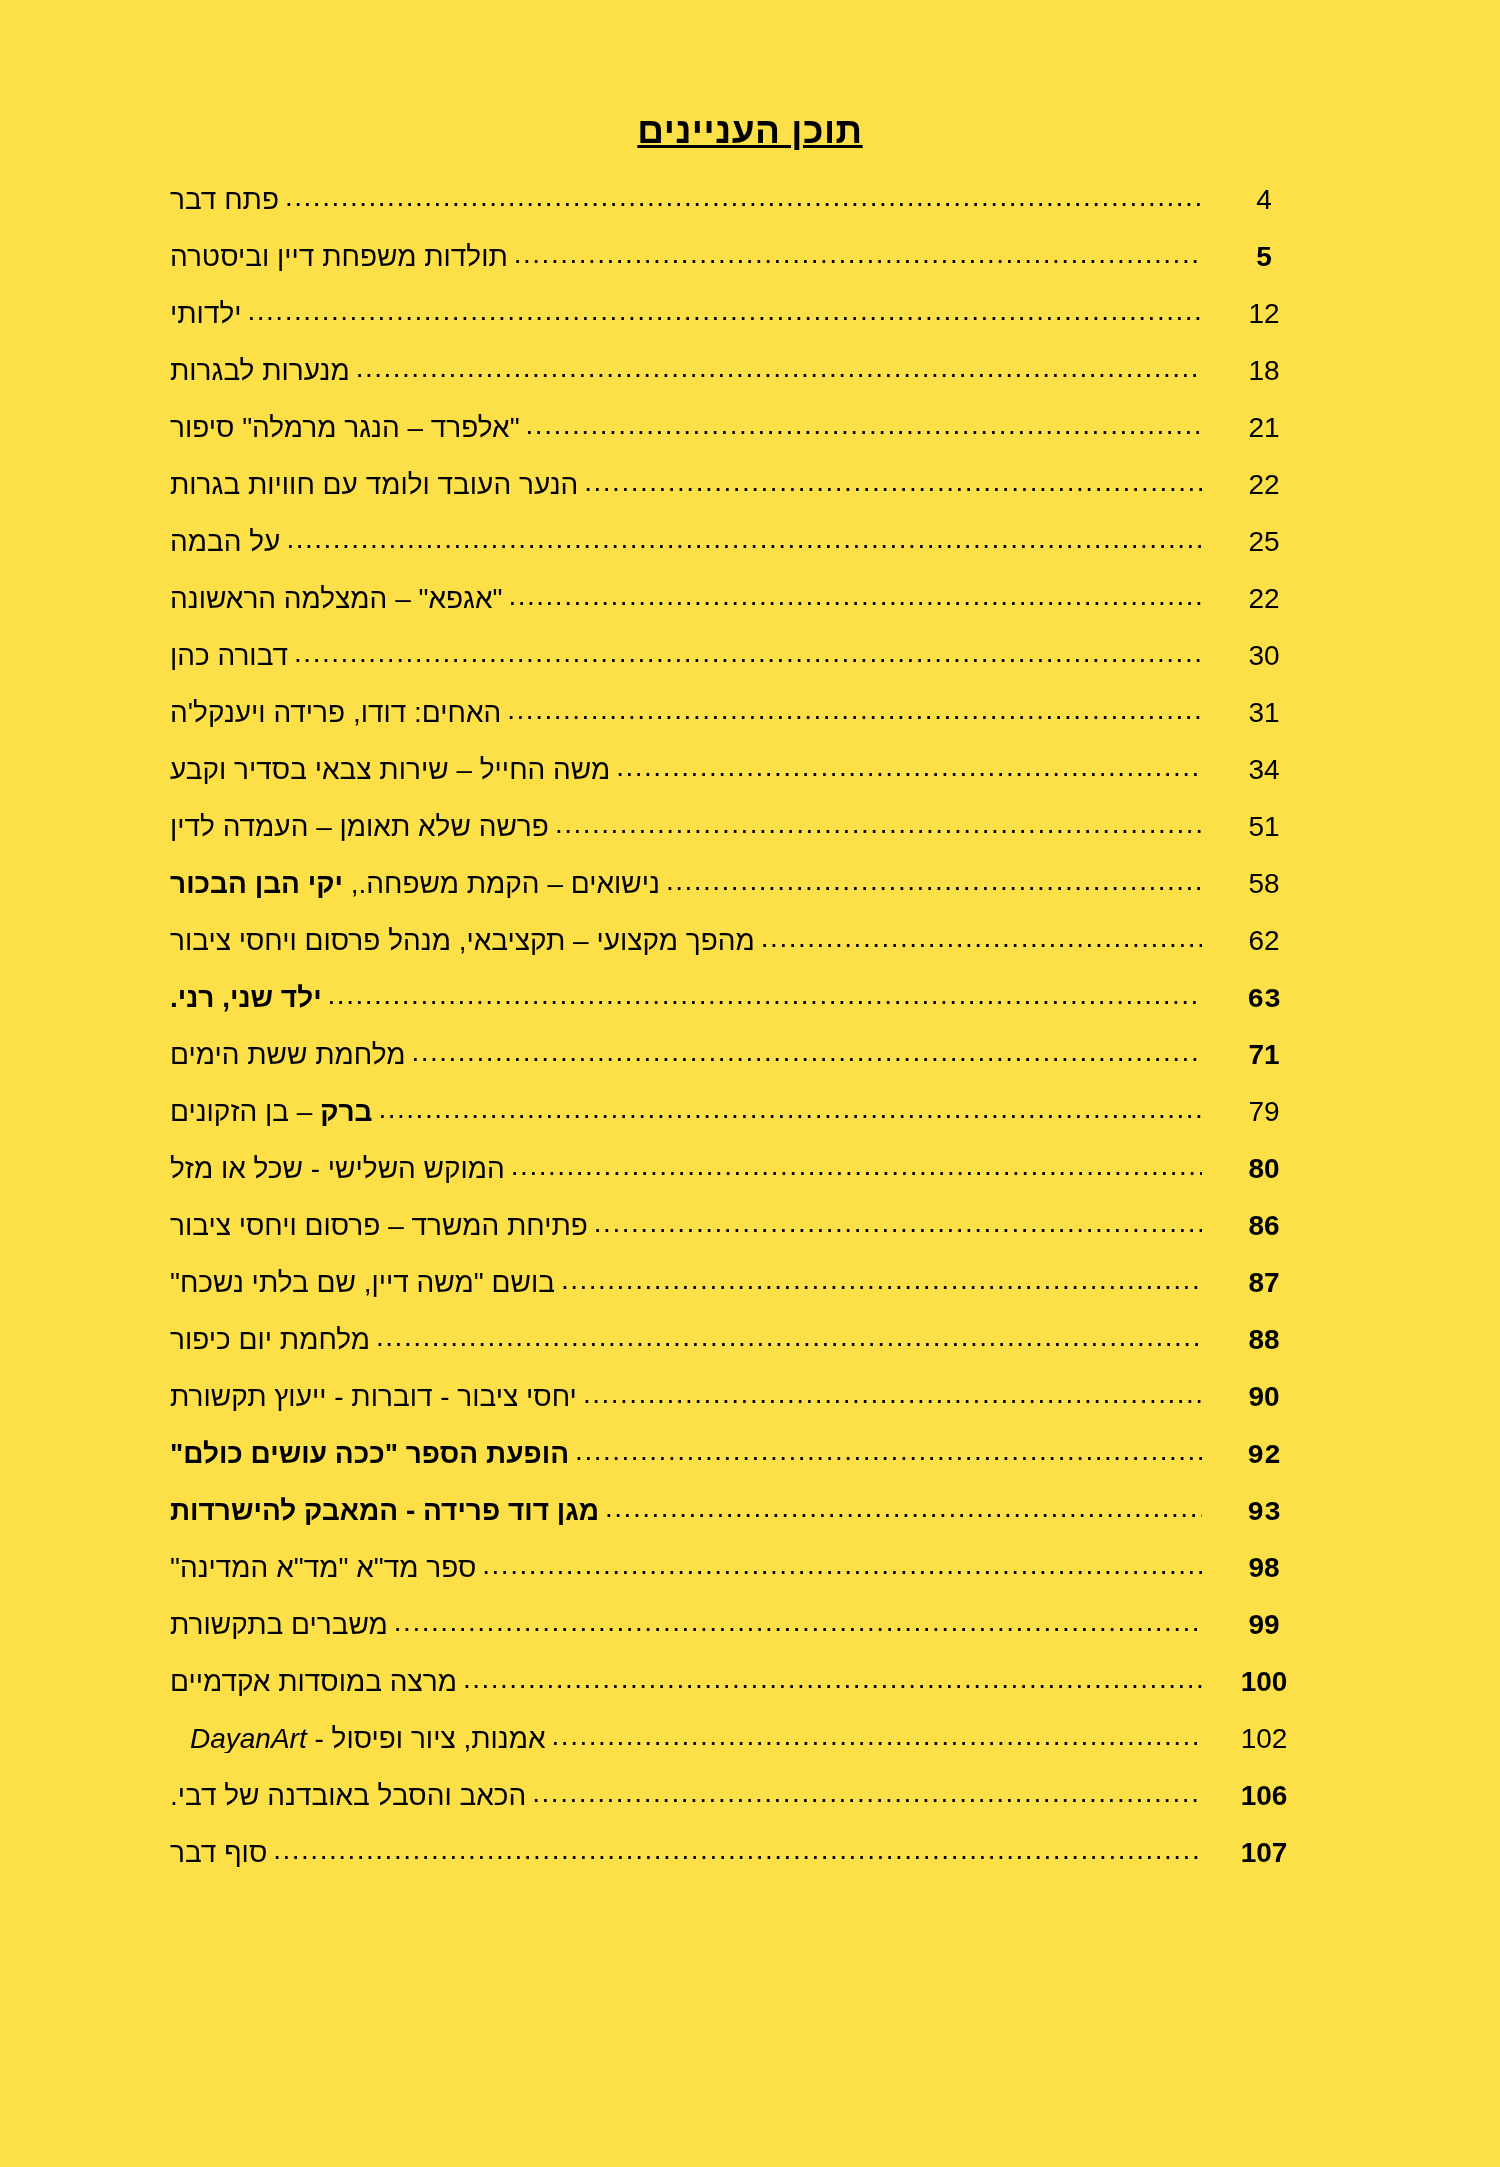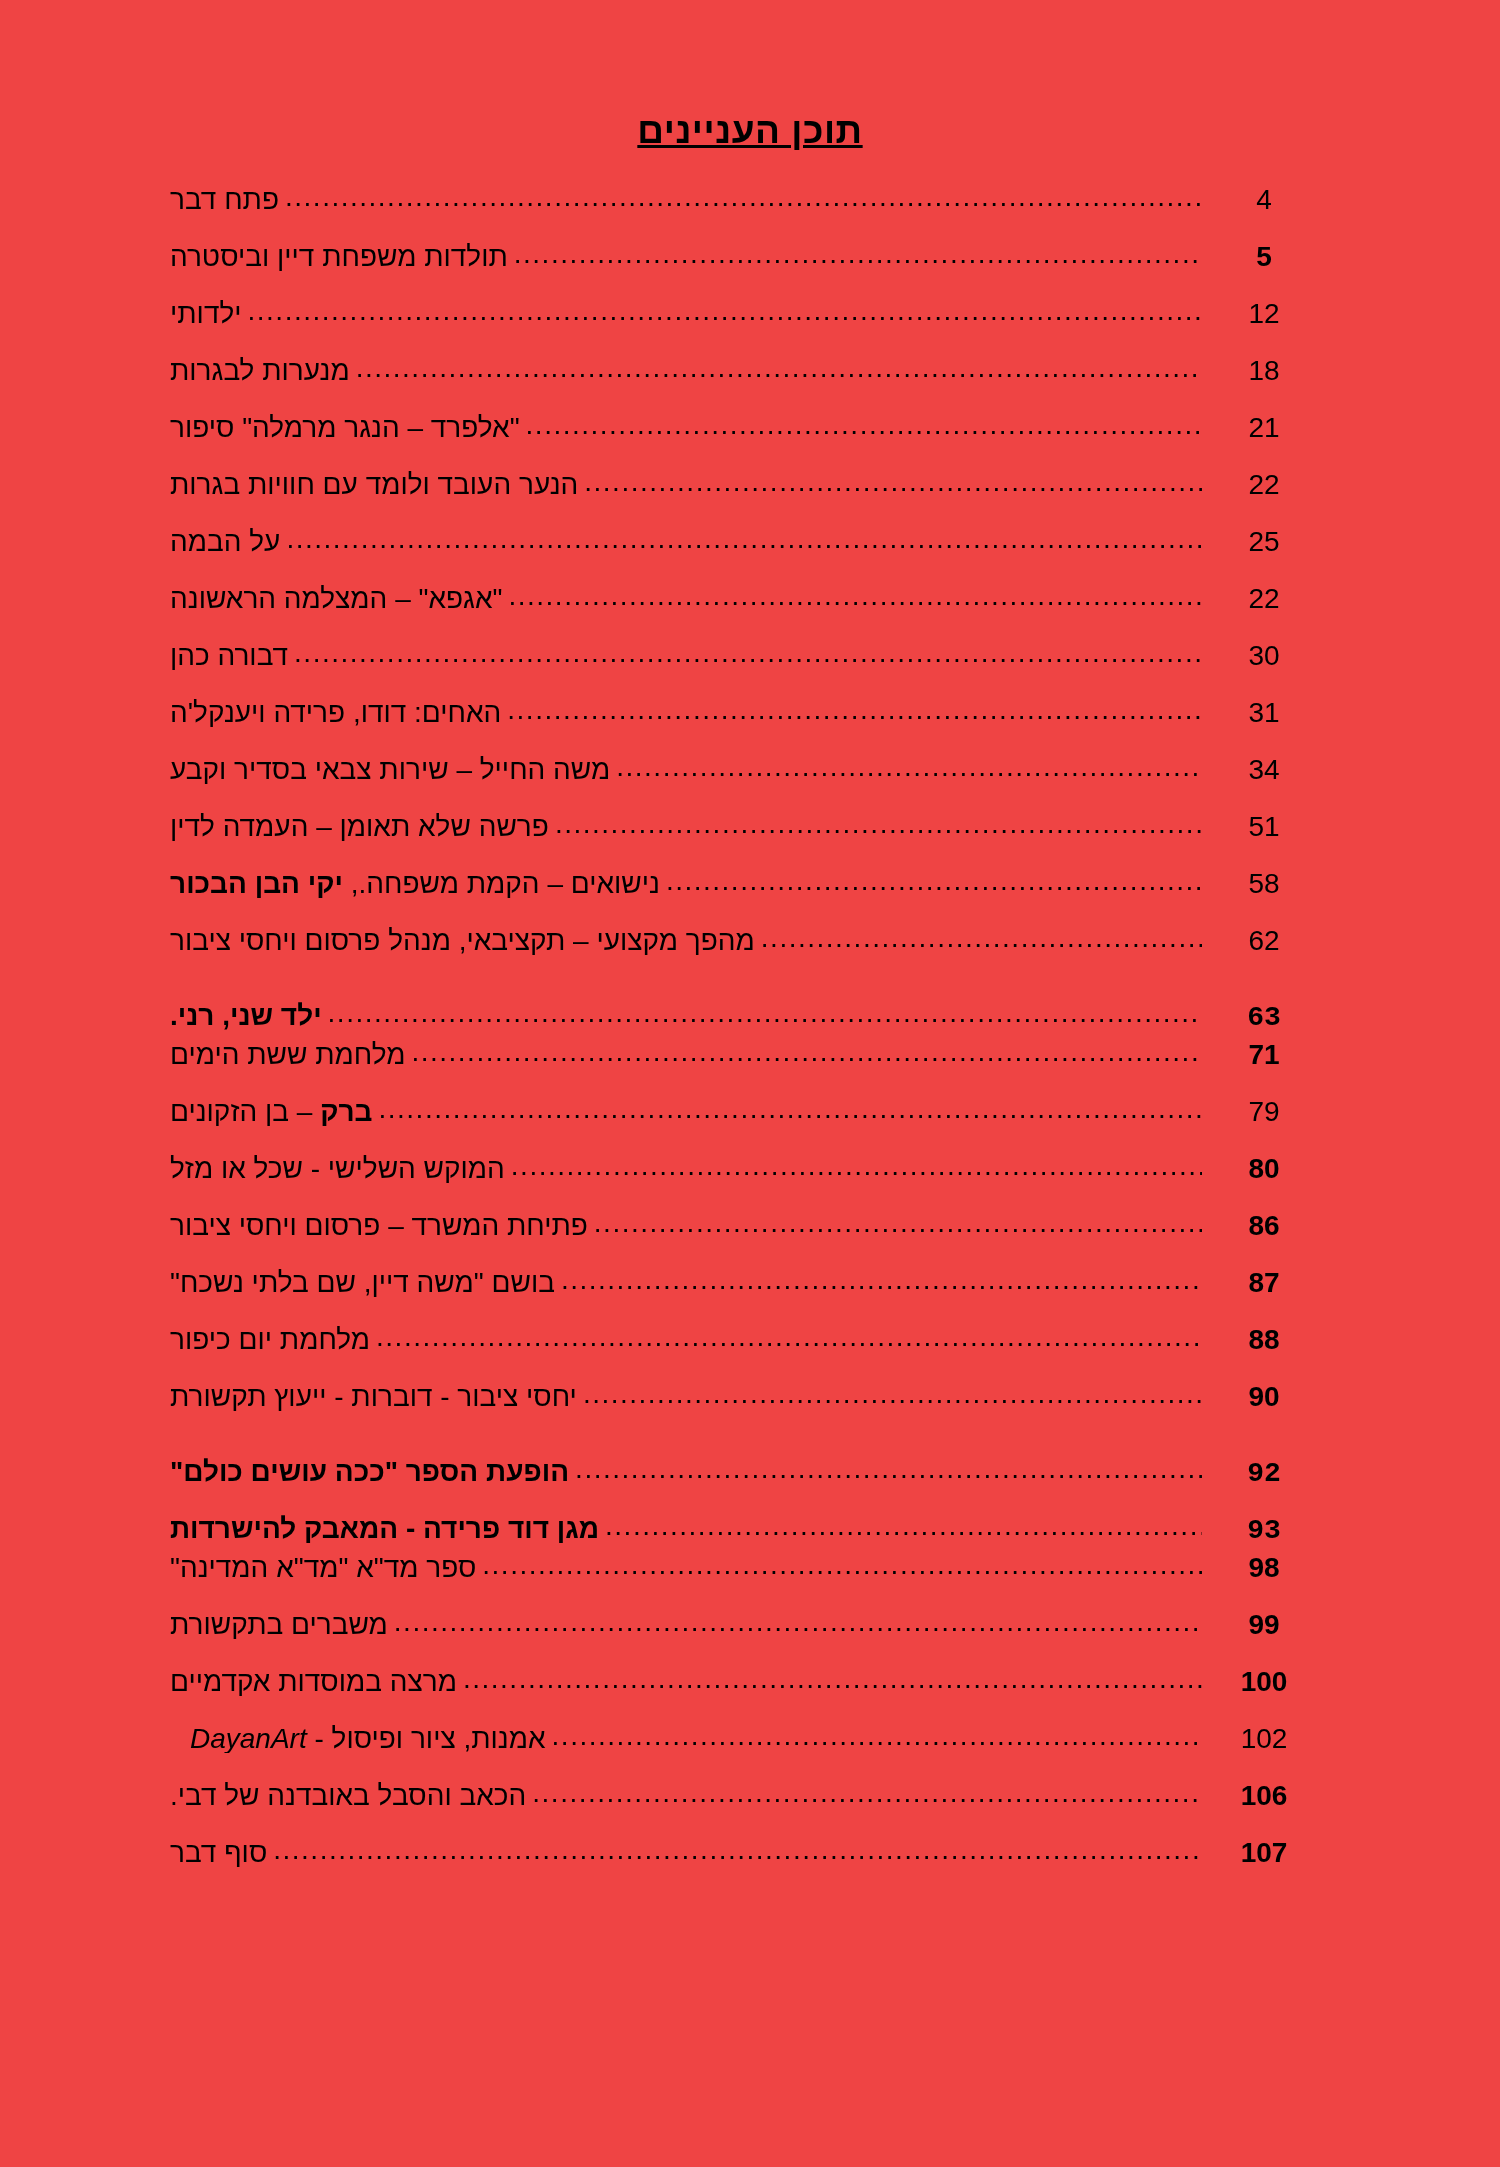--- a/index.html
+++ b/index.html
@@ -4,21 +4,21 @@
 <style>
   html, body {
     margin: 0;
     padding: 0;
     background: #ffffff;
   }
   .page {
     width: 1500px;
     height: 2167px;
     position: relative;
-    background: #ef4444;
+    background: #fde047;
     font-family: "Liberation Sans", sans-serif;
     color: #000000;
     box-sizing: border-box;
     overflow: hidden;
   }
   .doc-title {
     text-align: center;
     font-size: 37px;
     font-weight: bold;
     text-decoration: underline;
@@ -63,21 +63,21 @@
     transform: translateY(-3px);
   }
   .toc-page {
     flex: 0 0 auto;
     width: 120px;
     text-align: center;
     font-size: 28px;
     direction: ltr;
     padding-right: 6px;
   }
-  .bold .toc-label { font-weight: bold; margin-top: 18px; }
+  .bold .toc-label { font-weight: bold; }
   .bold .toc-page { font-weight: bold; font-family: Liberation Mono, monospace; }
   .pagebold .toc-page { font-weight: bold; }
   .toc-label .ltr {
     direction: ltr;
     unicode-bidi: embed;
     font-style: italic;
     margin-left: 20px;
   }
   .partial-bold b { font-weight: bold; text-align: center; }
 </style>

